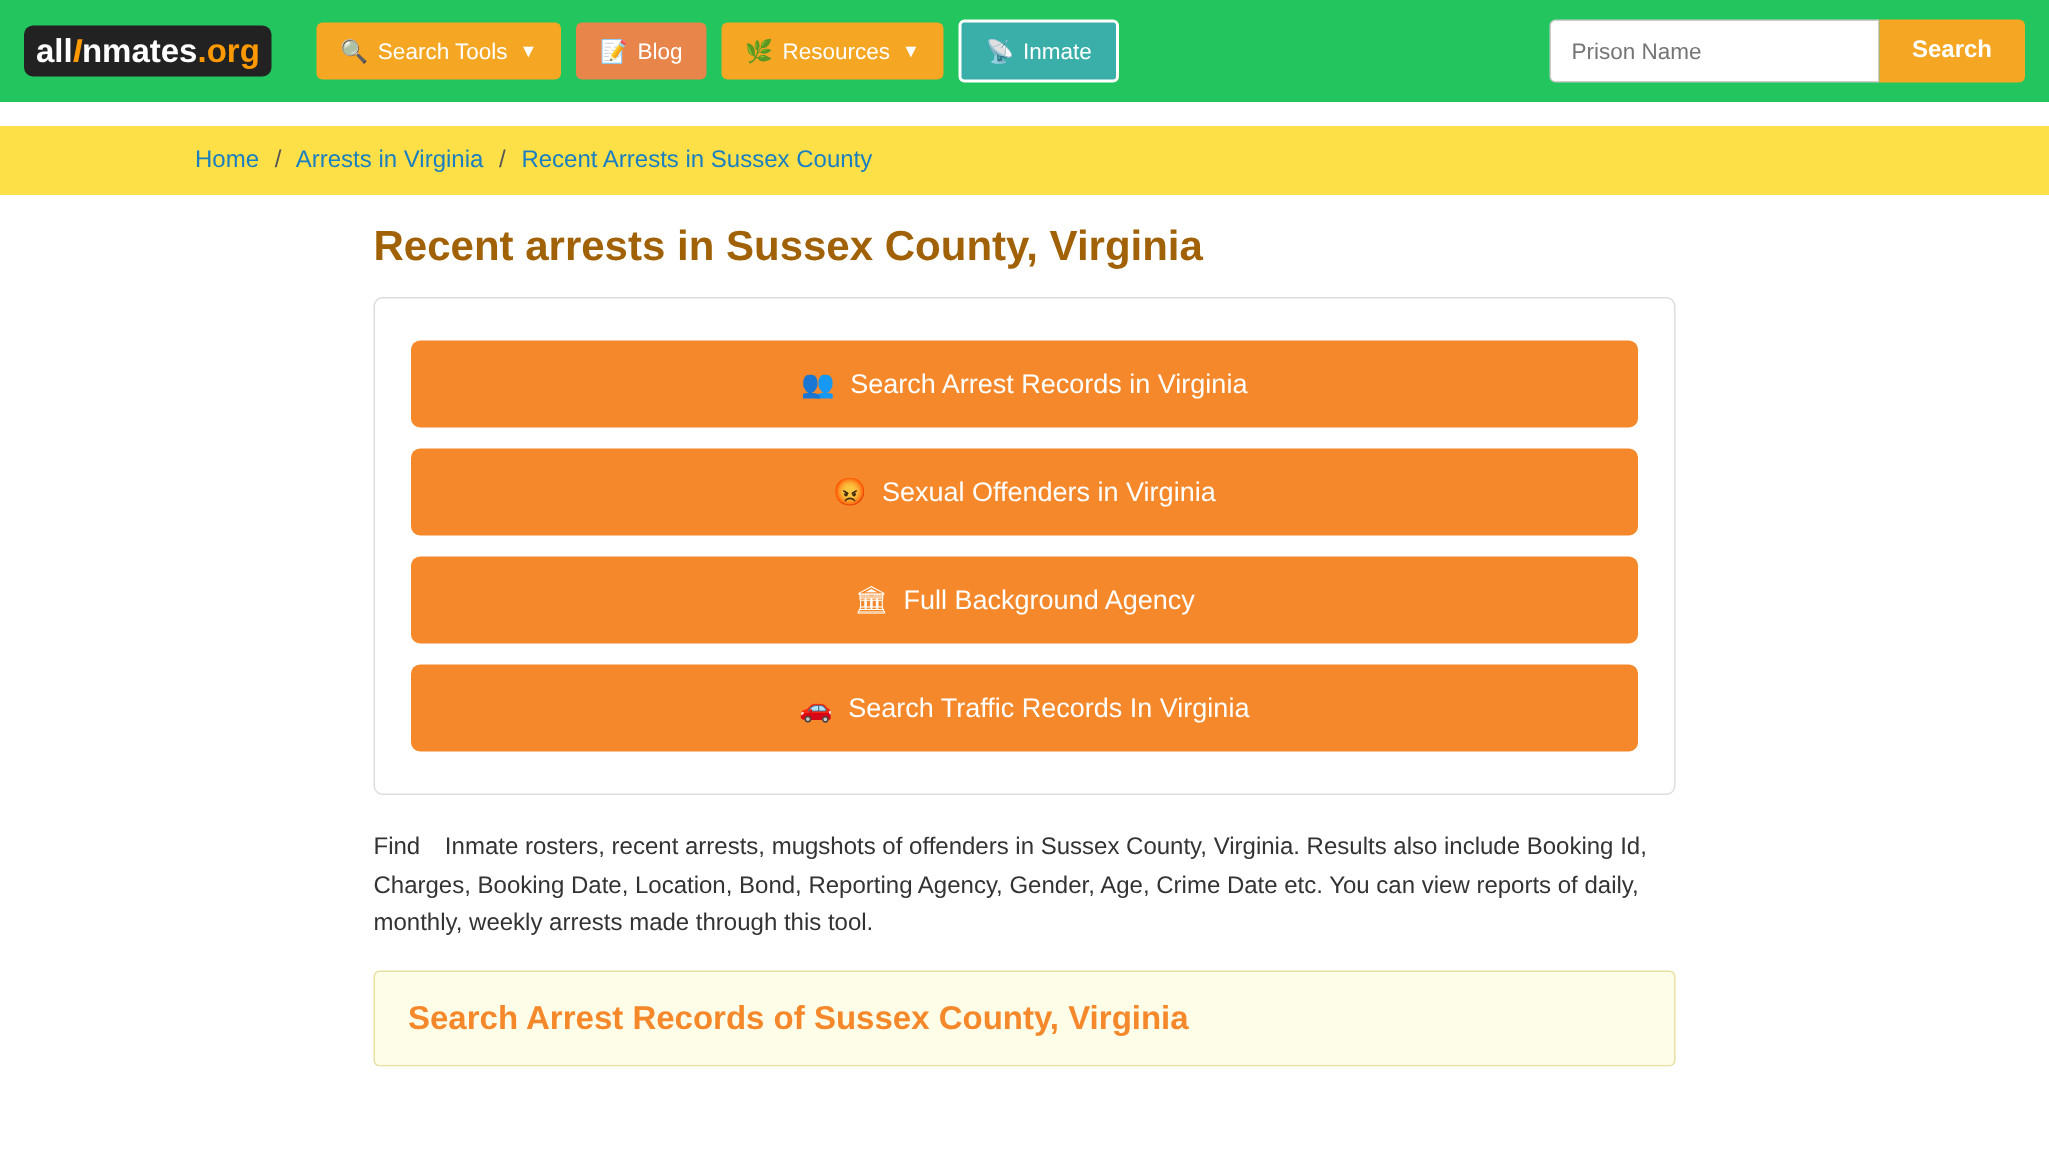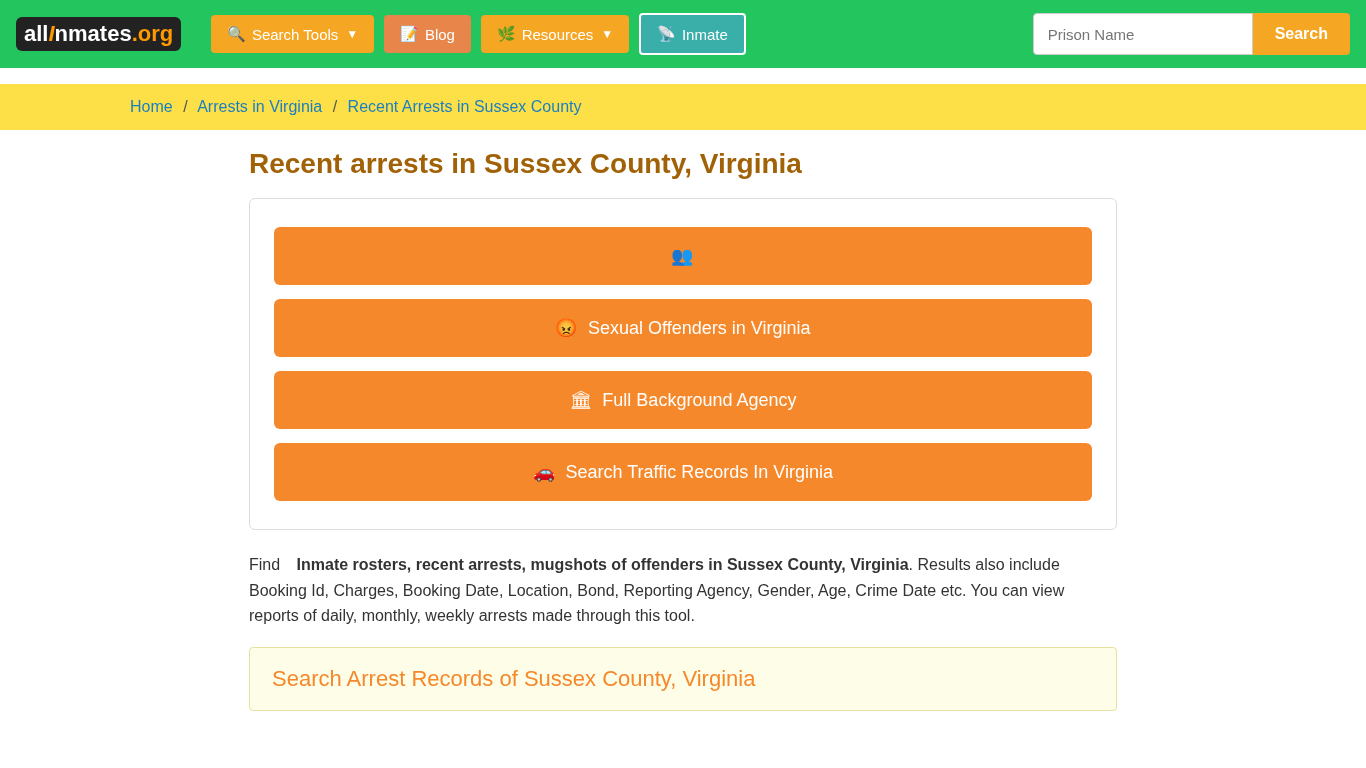--- a/index.html
+++ b/index.html
@@ -158,33 +158,33 @@
       width: 100%;
     }
 
     
     .desc-text {
       font-size: 16px;
       color: #333;
       line-height: 1.6;
       margin-bottom: 18px;
     }
-    .desc-text strong { font-weight: bold; padding-left: 12px; }
+    .desc-text strong { font-weight: normal; padding-left: 12px; }
 
     
     .section-heading-box {
       background: #fefde8;
       border: 1px solid #e8e0a0;
       border-radius: 4px;
       padding: 18px 22px;
     }
     .section-heading-box h2 {
       color: #f5882a;
       font-size: 22px;
-      font-weight: normal;
+      font-weight: bold;
     }
     .dropdown-arrow { font-size: 12px; margin-left: 2px; }
   </style>
 </head>
 <body>
 
 <nav class="navbar">
   <div class="logo-area">
     <div class="logo-box">
       <span class="logo-text">
@@ -236,20 +236,21 @@
 </div>
 
 <div class="main-content">
 
   <h1 class="page-title">Recent arrests in Sussex County, Virginia</h1>
 
   <div class="btn-card">
 
     <button class="action-btn">
       <span>👥</span>
+      <span>Search Arrest Records in Virginia</span>
     </button>
 
     <button class="action-btn">
       <span>😡</span>
       <span>Sexual Offenders in Virginia</span>
     </button>
 
     <button class="action-btn">
       <span>🏛</span>
       <span>Full Background Agency</span>

